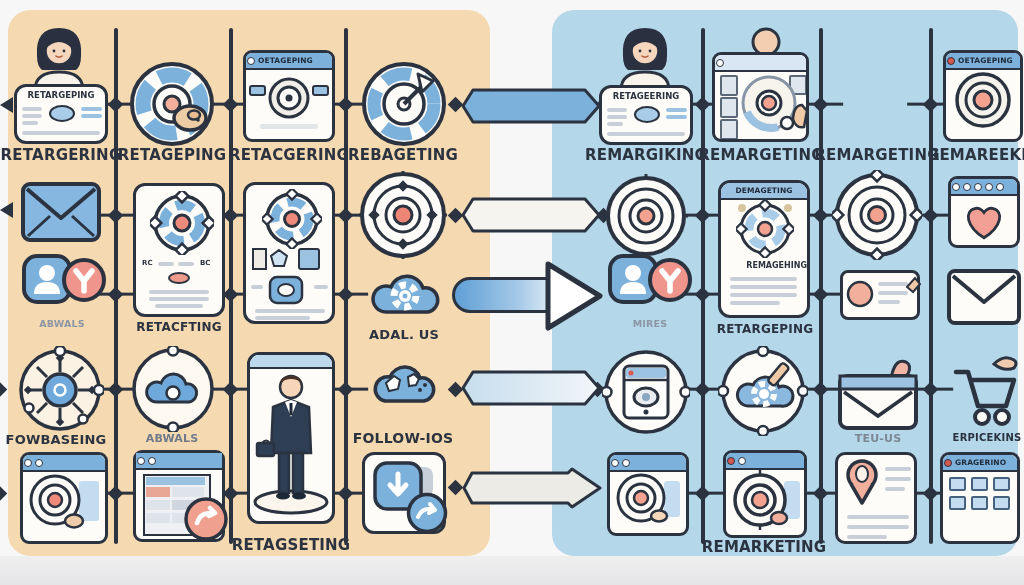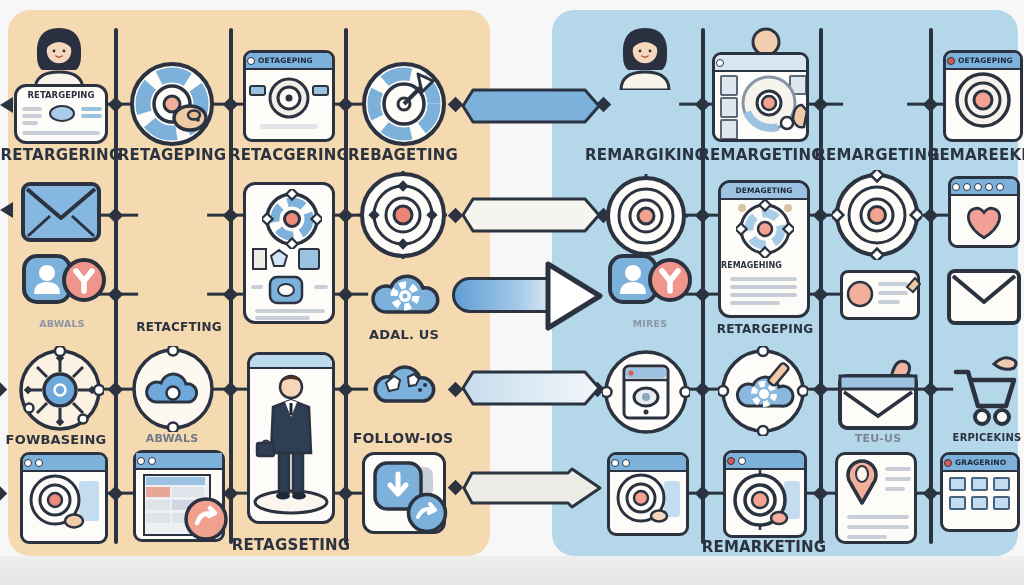--- a/index.html
+++ b/index.html
@@ -18,21 +18,21 @@
 .bar{display:flex;align-items:center;gap:3px;background:#7cb1dc;border-bottom:2.5px solid #2b3340;height:15px;padding:0 1px}
 .bar.lt{background:#d8e7f3}
 .d{width:6px;height:6px;background:#fff;border:1.5px solid #2b3340;border-radius:50%;flex:none}
 .d.red{background:#d65a4f}
 .ttl{font-size:7.5px;font-weight:700;color:#1e2836;white-space:nowrap;overflow:hidden;letter-spacing:.1px}
 .ic{position:absolute}
 i.ln{position:absolute;background:#c9cfd8;height:4px;border-radius:2px;display:block}
 i.ln.b{background:#9cc2e2}
 i.rect{position:absolute;display:block}
 .cttl{position:absolute;left:0;right:0;text-align:center;font-weight:700;font-size:8.5px;color:#2b3340;white-space:nowrap;overflow:hidden}
-.ctx{position:absolute;left:0;right:0;text-align:left;font-weight:700;font-size:8px;color:#2b3340;white-space:nowrap;overflow:hidden}
+.ctx{position:absolute;left:0;right:0;text-align:right;font-weight:700;font-size:8px;color:#2b3340;white-space:nowrap;overflow:hidden}
 .tg{position:absolute;font-size:7px;font-weight:700;color:#2b3340}
 .oval{position:absolute;border:2.5px solid #2b3340;border-radius:50%;box-sizing:border-box}
 .grid{position:absolute;left:6px;top:22px;display:grid;grid-template-columns:repeat(3,17px);gap:5px}
 .cell{width:17px;height:14px;background:#c3dcef;border:2px solid #46627e;border-radius:2px;display:block;box-sizing:border-box}
 .tri{position:absolute;width:0;height:0;border-top:8px solid transparent;border-bottom:8px solid transparent;border-right:13px solid #2b3340}
 .shaft{position:absolute;border:3.5px solid #2b3340;border-radius:20px 4px 4px 20px;background:linear-gradient(90deg,#5f9fd6,#a8cbe8 70%,#d9e8f4);box-sizing:border-box}
 .strip{height:12px;background:#bcd9ee;border-bottom:2.5px solid #2b3340}
 </style>
 </head>
 <body>
@@ -157,20 +157,39 @@
   </svg>
   <svg class="ic" style="left:22px;top:250px" width="84" height="58" viewBox="0 0 84 58">
     <rect x="2" y="6" width="46" height="46" rx="13" fill="#7cb1dc" stroke="#2b3340" stroke-width="4"></rect>
     <circle cx="25" cy="23" r="8" fill="#fff"></circle>
     <path d="M12 44 Q12 32 25 32 Q38 32 38 44 Z" fill="#fff"></path>
     <circle cx="62" cy="30" r="20" fill="#f0958b" stroke="#2b3340" stroke-width="4"></circle>
     <path d="M54 21 L62 31 L70 21 M62 31 L62 41" stroke="#fff" stroke-width="5.5" fill="none" stroke-linecap="round" stroke-linejoin="round"></path>
   </svg>
   <div class="lbl fade" style="left:62px;top:318px">ABWALS</div>
 
+  <div class="card" style="left:133px;top:183px;width:92px;height:134px">
+    <svg class="ic" style="left:14px;top:5px" width="64" height="64" viewBox="0 0 64 64">
+      <circle cx="32" cy="32" r="27" fill="#fdfcf8" stroke="#2b3340" stroke-width="3.5"></circle>
+      <circle cx="32" cy="32" r="18" fill="none" stroke="#7cb1dc" stroke-width="10" stroke-dasharray="18 8"></circle>
+      <circle cx="32" cy="32" r="8" fill="#ee8a7c" stroke="#2b3340" stroke-width="3"></circle>
+      <rect x="-4.5" y="-4.5" width="9" height="9" transform="translate(32,5) rotate(45)" fill="#fff" stroke="#2b3340" stroke-width="2.5"></rect>
+      <rect x="-4.5" y="-4.5" width="9" height="9" transform="translate(32,59) rotate(45)" fill="#fff" stroke="#2b3340" stroke-width="2.5"></rect>
+      <rect x="-4.5" y="-4.5" width="9" height="9" transform="translate(5,32) rotate(45)" fill="#fff" stroke="#2b3340" stroke-width="2.5"></rect>
+      <rect x="-4.5" y="-4.5" width="9" height="9" transform="translate(59,32) rotate(45)" fill="#fff" stroke="#2b3340" stroke-width="2.5"></rect>
+    </svg>
+    <span class="tg" style="left:6px;top:73px">RC</span>
+    <i class="ln" style="left:22px;top:76px;width:16px"></i>
+    <i class="ln" style="left:42px;top:76px;width:16px"></i>
+    <span class="tg" style="left:64px;top:73px">BC</span>
+    <i class="oval" style="left:32px;top:86px;width:22px;height:12px;background:#ee9b8d"></i>
+    <i class="ln" style="left:13px;top:104px;width:60px"></i>
+    <i class="ln" style="left:13px;top:111px;width:60px"></i>
+    <i class="ln" style="left:19px;top:118px;width:48px"></i>
+  </div>
   <div class="lbl s12" style="left:179px;top:320px">RETACFTING</div>
 
   <div class="card" style="left:243px;top:182px;width:92px;height:142px">
     <svg class="ic" style="left:16px;top:4px" width="60" height="60" viewBox="0 0 60 60">
       <circle cx="30" cy="30" r="25" fill="#fdfcf8" stroke="#2b3340" stroke-width="3.5"></circle>
       <circle cx="30" cy="30" r="17" fill="none" stroke="#7cb1dc" stroke-width="9" stroke-dasharray="17 8"></circle>
       <circle cx="30" cy="30" r="7.5" fill="#ee8a7c" stroke="#2b3340" stroke-width="3"></circle>
       <rect x="-4" y="-4" width="8" height="8" transform="translate(30,5) rotate(45)" fill="#fff" stroke="#2b3340" stroke-width="2.2"></rect>
       <rect x="-4" y="-4" width="8" height="8" transform="translate(30,55) rotate(45)" fill="#fff" stroke="#2b3340" stroke-width="2.2"></rect>
       <rect x="-4" y="-4" width="8" height="8" transform="translate(5,30) rotate(45)" fill="#fff" stroke="#2b3340" stroke-width="2.2"></rect>
@@ -342,20 +361,30 @@
 
   <svg class="ic" style="left:612px;top:20px" width="66" height="70" viewBox="0 0 66 70">
     <path d="M11 36 Q9 8 33 8 Q57 8 55 36 Q55 46 50 50 L16 50 Q11 46 11 36 Z" fill="#2a3040"></path>
     <circle cx="33" cy="31" r="13.5" fill="#f6d7bd" stroke="#2b3340" stroke-width="2.5"></circle>
     <path d="M19.5 29 Q21 16 33 16 Q45 16 46.5 29 Q40 22 33 22 Q26 22 19.5 29 Z" fill="#2a3040"></path>
     <circle cx="28" cy="31" r="1.4" fill="#2b3340"></circle>
       <circle cx="38" cy="31" r="1.4" fill="#2b3340"></circle>
     <path d="M30 36 Q33 38.5 36 36" fill="none" stroke="#b0543f" stroke-width="1.6" stroke-linecap="round"></path>
     <path d="M9 70 Q9 52 33 52 Q57 52 57 70 Z" fill="#f8f4ec" stroke="#2b3340" stroke-width="3"></path>
   </svg>
+  <div class="card" style="left:599px;top:85px;width:94px;height:60px">
+    <div class="cttl" style="top:3px">RETAGEERING</div>
+    <i class="ln" style="left:5px;top:20px;width:20px"></i>
+    <i class="ln" style="left:5px;top:27px;width:20px"></i>
+    <i class="ln" style="left:5px;top:34px;width:16px"></i>
+    <i class="oval" style="left:32px;top:18px;width:26px;height:17px;background:#a9cde8"></i>
+    <i class="ln b" style="left:64px;top:20px;width:21px"></i>
+    <i class="ln b" style="left:64px;top:27px;width:21px"></i>
+    <i class="ln" style="left:5px;top:44px;width:78px"></i>
+  </div>
   <div class="lbl" style="left:646px;top:146px">REMARGIKING</div>
 
   <svg class="ic" style="left:737px;top:26px" width="58" height="52" viewBox="0 0 58 52">
     <circle cx="29" cy="16" r="13" fill="#f3cdb0" stroke="#2b3340" stroke-width="3"></circle>
     <path d="M7 52 Q7 32 29 32 Q51 32 51 52 Z" fill="#9cc2e2" stroke="#2b3340" stroke-width="3"></path>
   </svg>
   <div class="win" style="left:712px;top:52px;width:97px;height:90px">
     <div class="bar lt">
       <span class="d"></span>
     </div>
@@ -542,21 +571,21 @@
       <ellipse cx="20" cy="17" rx="6" ry="8" fill="#fdf3ea" stroke="#2b3340" stroke-width="2"></ellipse>
     </svg>
     <i class="ln" style="left:47px;top:12px;width:26px"></i>
     <i class="ln" style="left:47px;top:22px;width:26px"></i>
     <i class="ln" style="left:47px;top:32px;width:20px"></i>
     <i class="ln" style="left:9px;top:60px;width:62px"></i>
     <i class="ln" style="left:9px;top:70px;width:62px"></i>
     <i class="ln" style="left:9px;top:80px;width:40px"></i>
   </div>
 
-  <div class="win" style="left:940px;top:452px;width:80px;height:80px">
+  <div class="win" style="left:940px;top:452px;width:80px;height:92px">
     <div class="bar">
       <span class="d red"></span>
       <span class="ttl">GRAGERINO</span>
     </div>
     <div class="grid">
       <i class="cell"></i>
       <i class="cell"></i>
       <i class="cell"></i>
       <i class="cell"></i>
       <i class="cell"></i>

